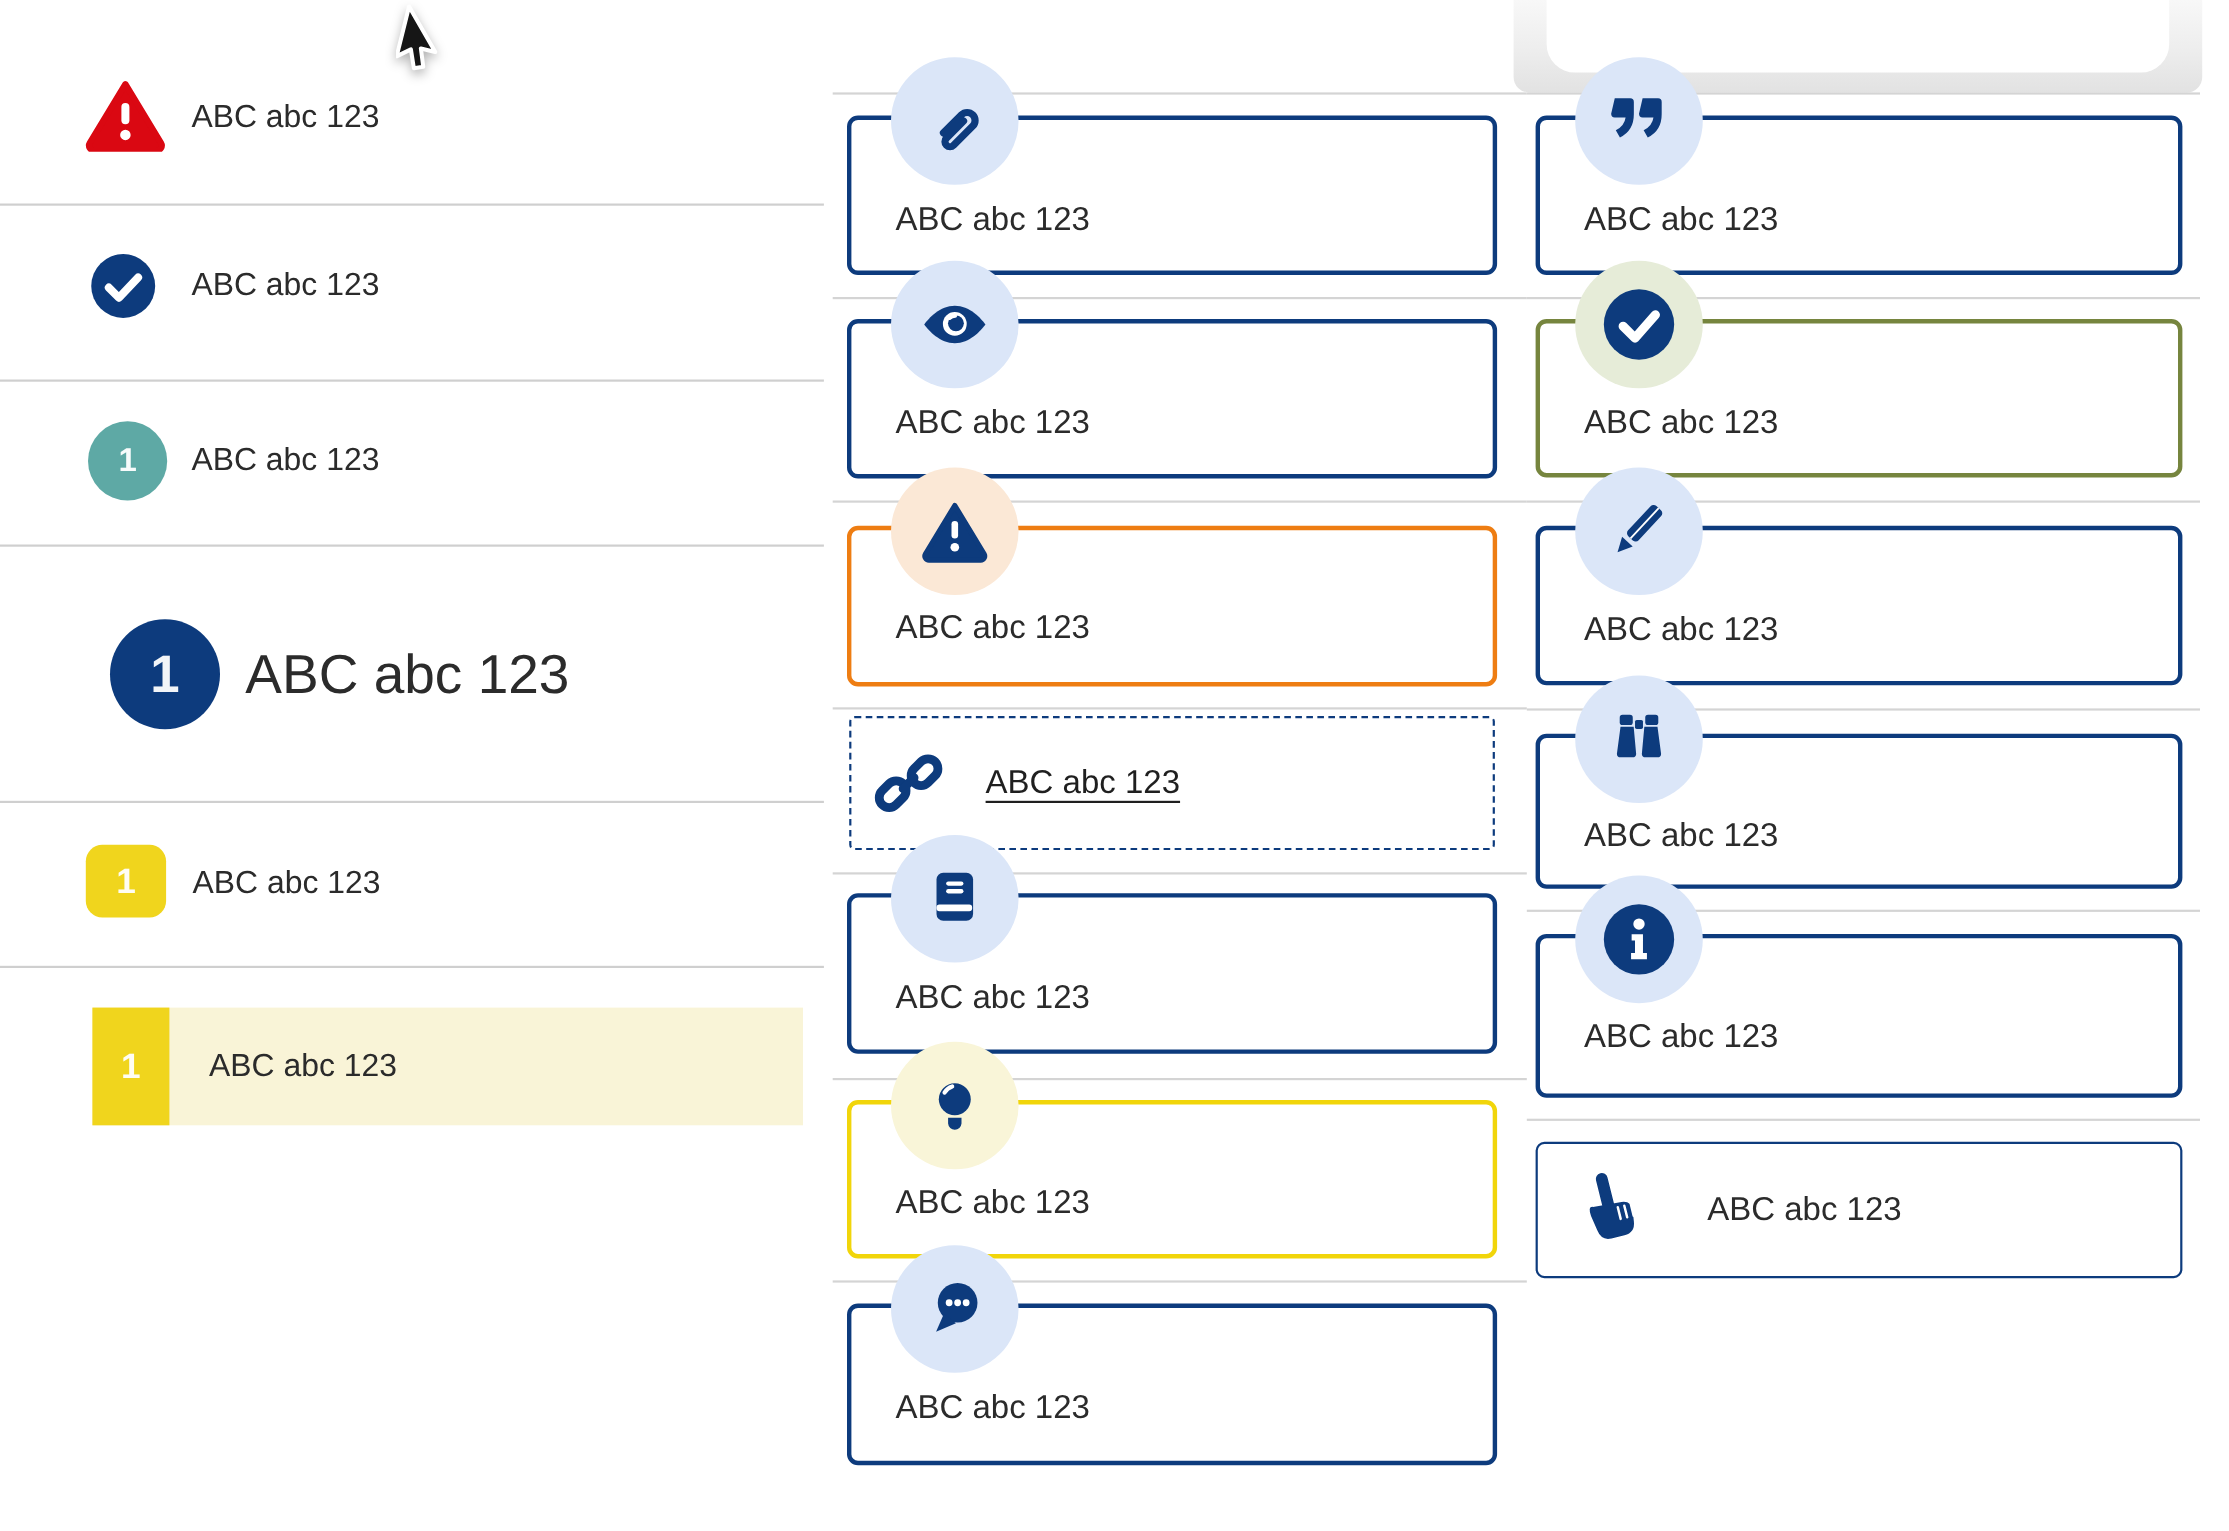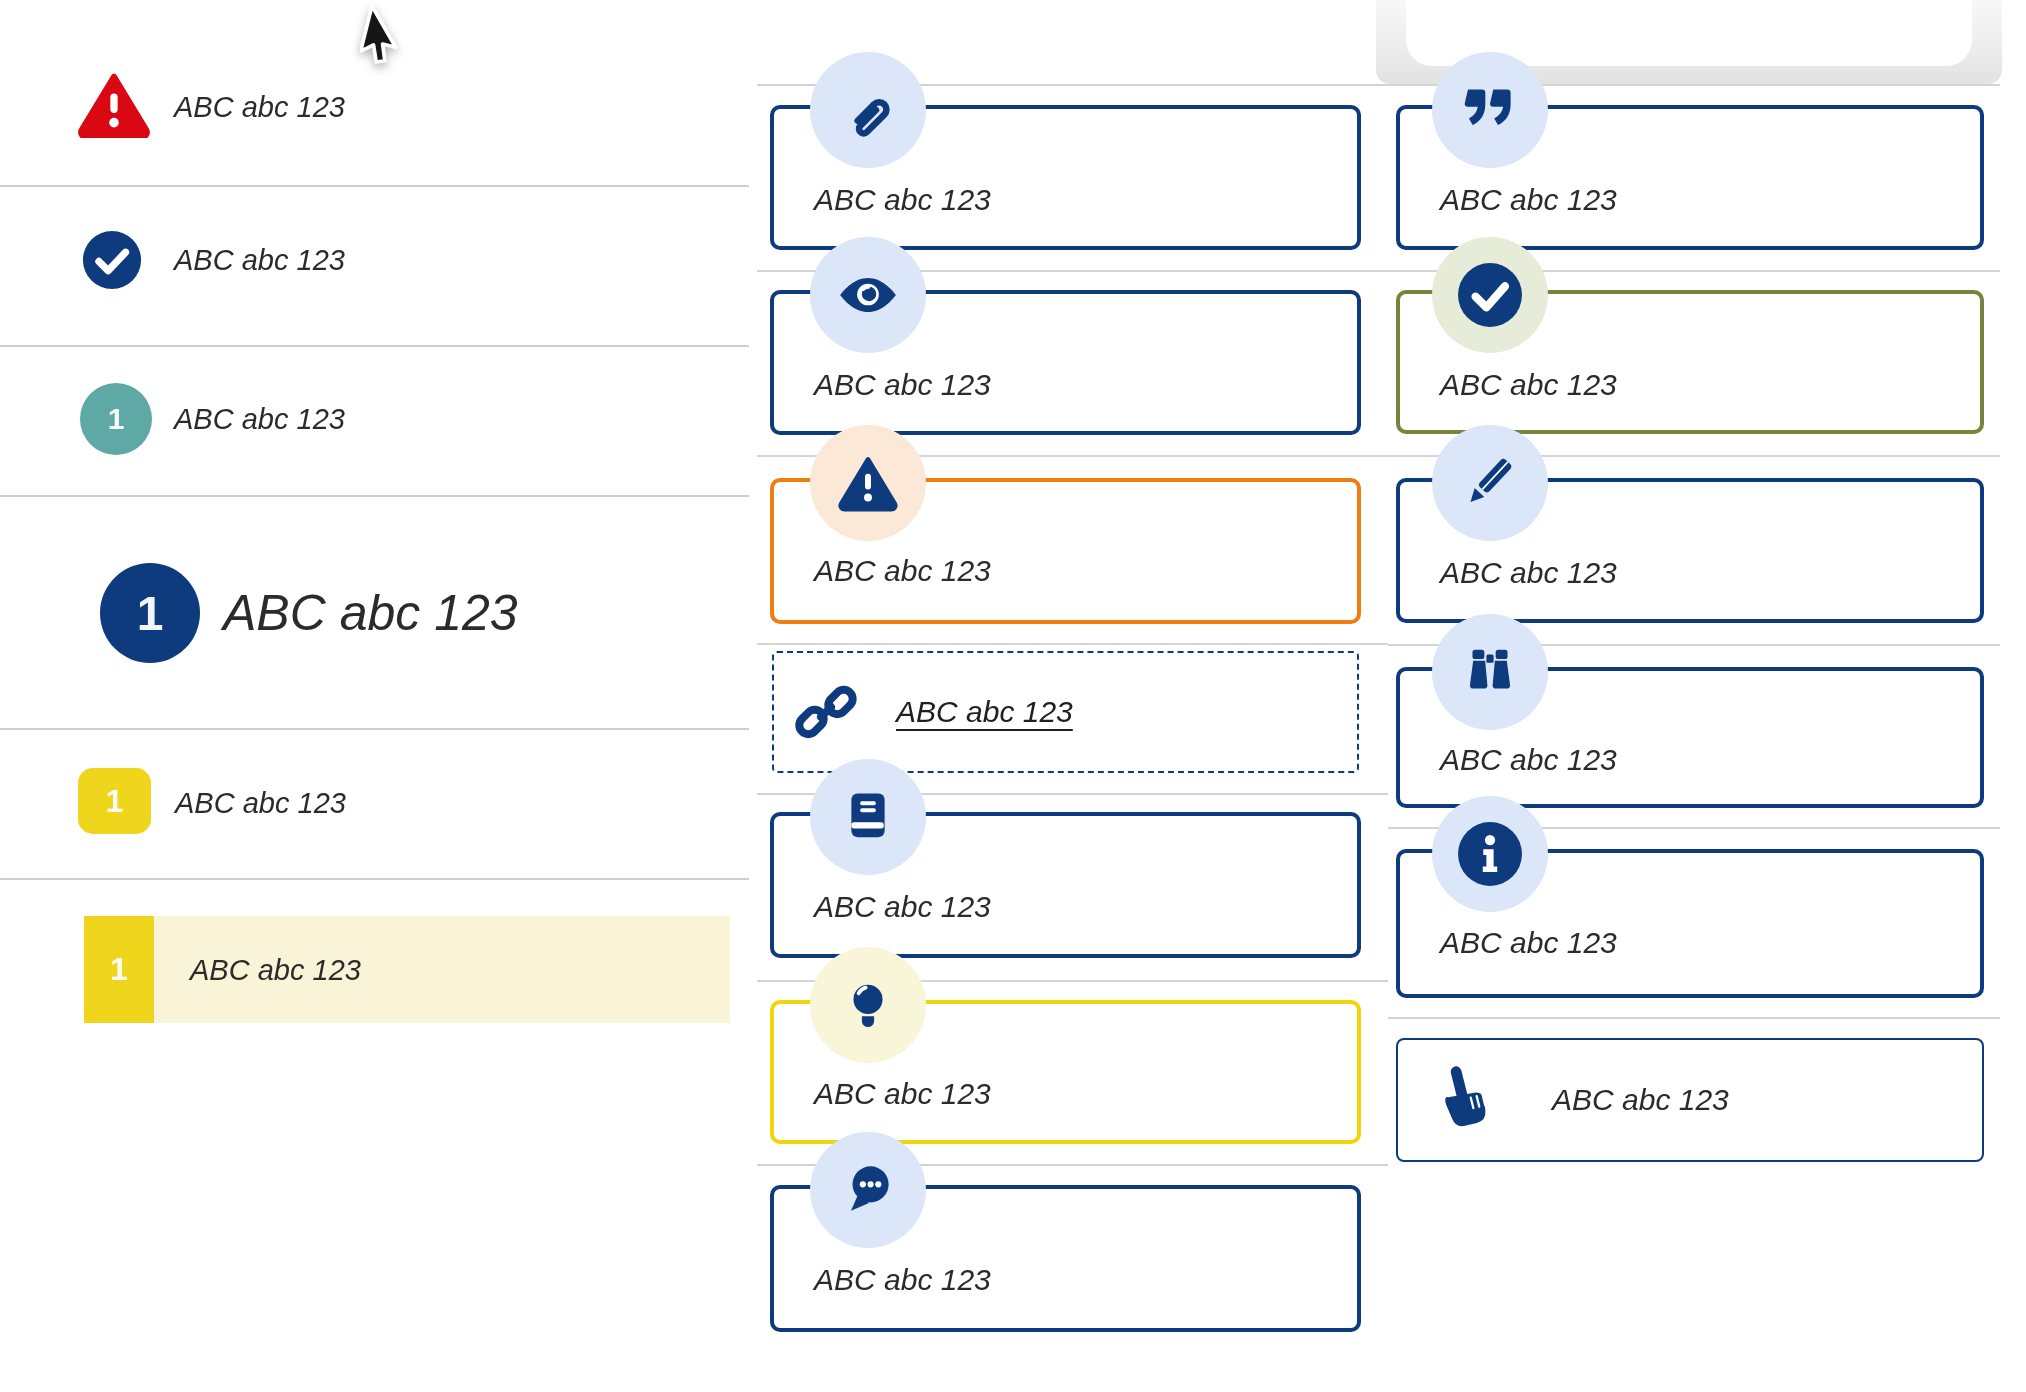--- a/index.html
+++ b/index.html
@@ -2,21 +2,21 @@
 <html><head>
 <meta charset="utf-8">
 <style>
   html,body{margin:0;padding:0;background:#fff;}
   .screen{position:relative;width:2026px;height:1392px;background:#ffffff;overflow:hidden;
           font-family:"Liberation Sans",sans-serif;color:#2b2b2b;}
   .abs{position:absolute;}
   .grp{display:contents;}
 
   
-  .lbl{position:absolute;transform:translateY(-50%);font-size:29px;white-space:nowrap;color:#2b2b2b;font-style:italic;}
+  .lbl{position:absolute;transform:translateY(-50%);font-size:29px;white-space:nowrap;color:#2b2b2b;}
   .lbl-box{font-size:30px;}
   .lbl-big{font-size:50px;}
   .lbl-link{text-decoration:underline;text-underline-offset:7px;text-decoration-thickness:2px;color:#1f1f1f;cursor:pointer;}
 
   
   .divider{position:absolute;height:2px;background:#d4d4d4;}
   .ldv{left:0;width:749px;background:#cfcfcf;}
   .ld1{top:185px}.ld2{top:345px}.ld3{top:495px}.ld4{top:728px}.ld5{top:878px}
   .mdv{left:757px;width:631px;}
   .md1{top:84px}.md2{top:270px}.md3{top:455px}.md4{top:643px}.md5{top:793px}.md6{top:980px}.md7{top:1164px}

